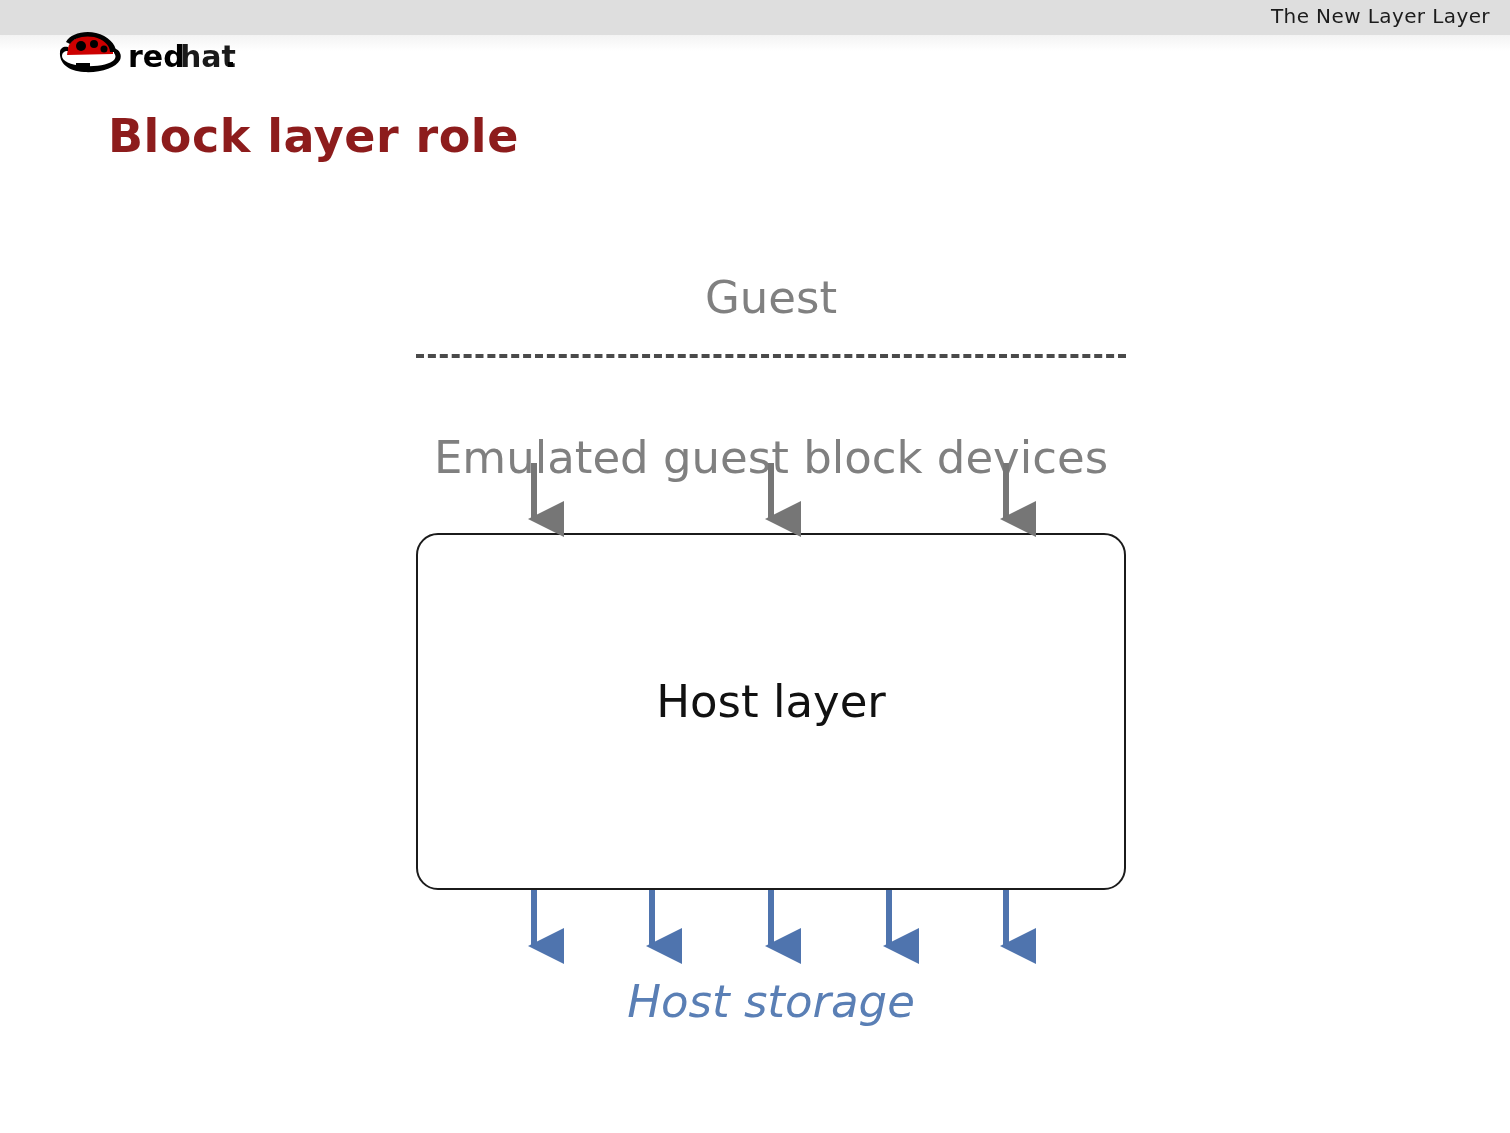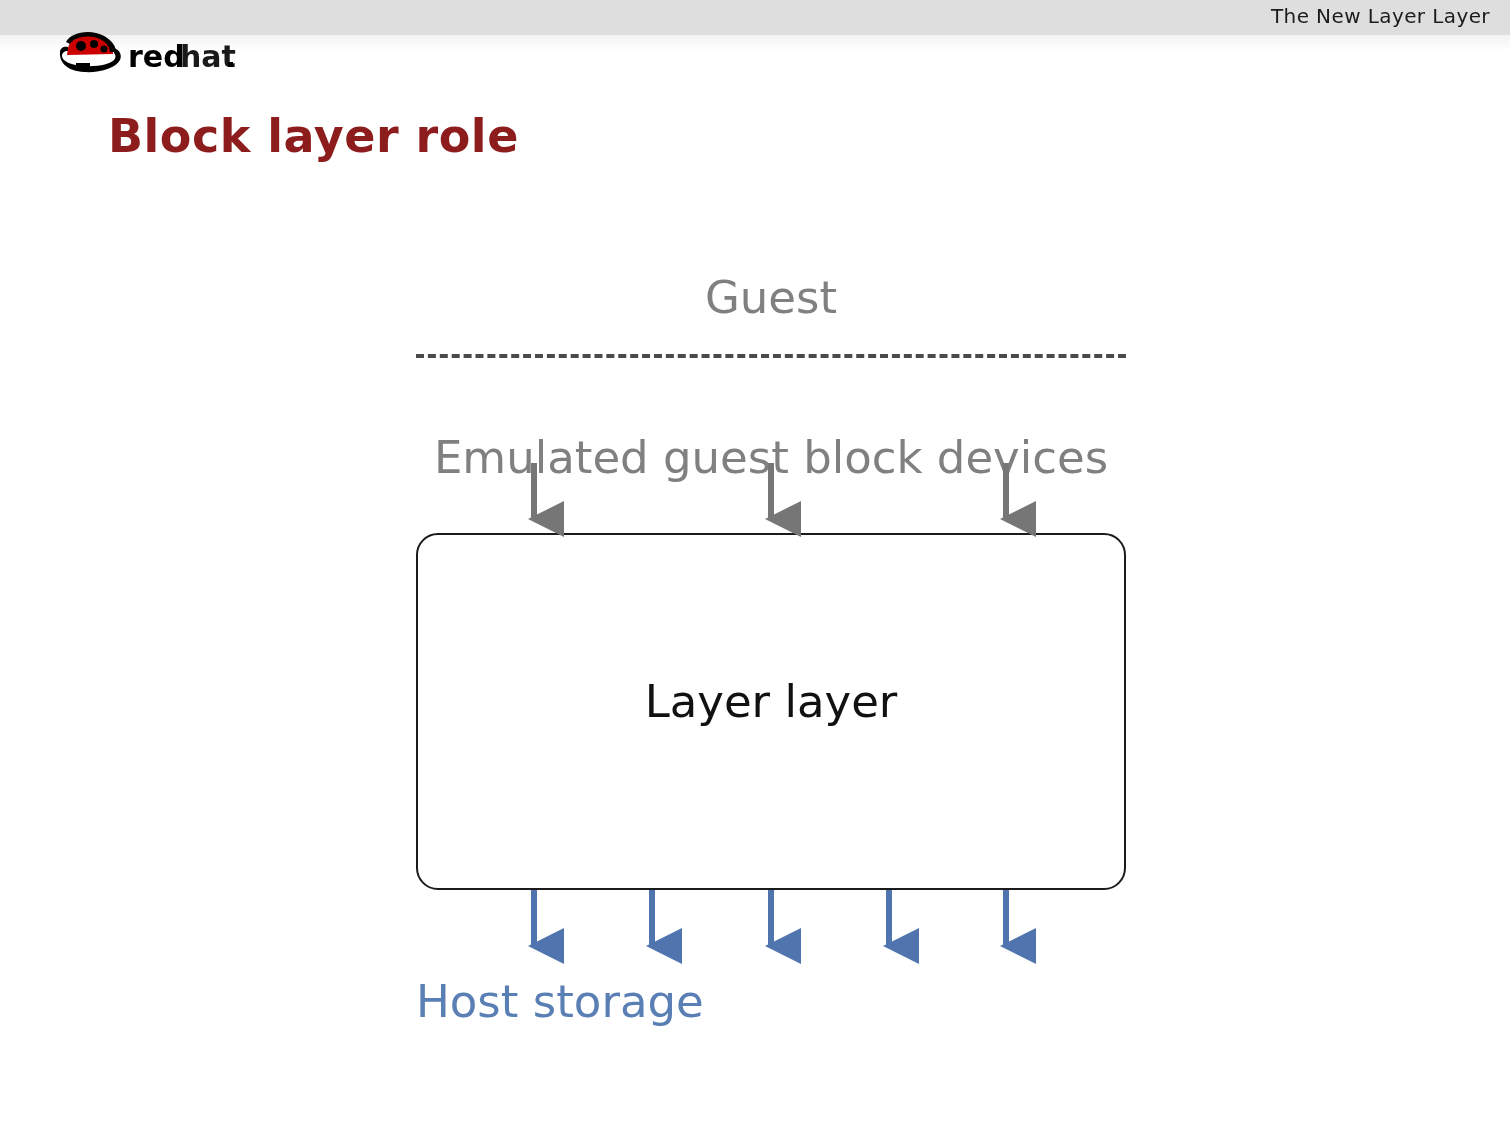--- a/index.html
+++ b/index.html
@@ -131,25 +131,26 @@
     font-size: 45px;
     color: #111111;
     white-space: nowrap;
   }
 
   .label-host-storage {
     position: absolute;
     left: 400px;
     top: 975px;
     width: 710px;
-    text-align: left;
+    text-align: center;
     font-family: "DejaVu Sans", sans-serif;
     font-size: 45px;
     color: #5a7fb5;
     white-space: nowrap;
+    font-style: italic;
   }
 
   .arrow-layer {
     position: absolute;
     left: 0;
     top: 0;
     width: 1510px;
     height: 1133px;
     pointer-events: none;
   }
@@ -190,21 +191,21 @@
 <div class="diagram">
 
   <div class="label-guest">Guest</div>
 
   <div class="divider-dashed"></div>
 
   <div class="label-emulated">Emulated guest block devices</div>
 
   <div class="block-box"></div>
 
-  <div class="label-block-layer">Layer layer</div>
+  <div class="label-block-layer">Host layer</div>
 
   <div class="label-host-storage">Host storage</div>
 
   <svg class="arrow-layer" viewBox="0 0 1510 1133" xmlns="http://www.w3.org/2000/svg">
     <defs>
       <marker id="head-gray" markerWidth="6" markerHeight="6" refX="3" refY="5" orient="auto" markerUnits="strokeWidth">
         <path d="M0,0 L3,6 L6,0 Z" fill="#767676"></path>
       </marker>
       <marker id="head-blue" markerWidth="6" markerHeight="6" refX="3" refY="5" orient="auto" markerUnits="strokeWidth">
         <path d="M0,0 L3,6 L6,0 Z" fill="#4f74ae"></path>

